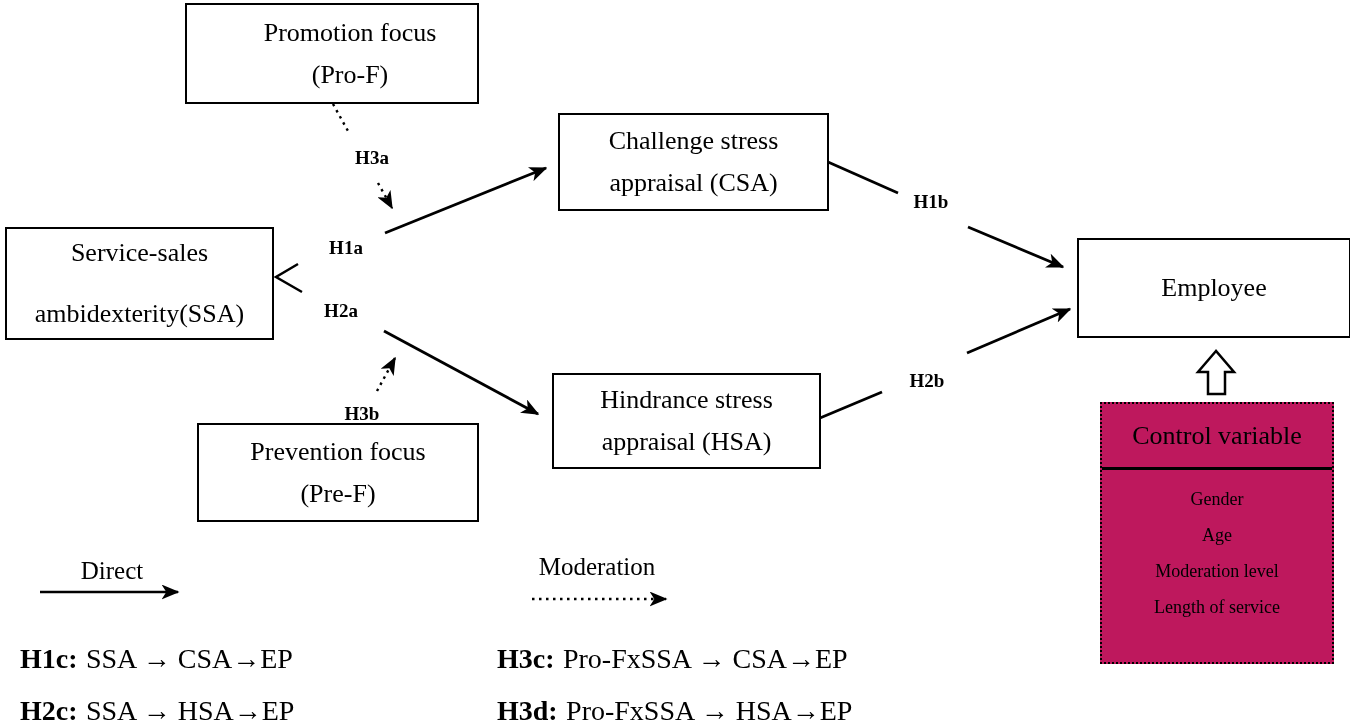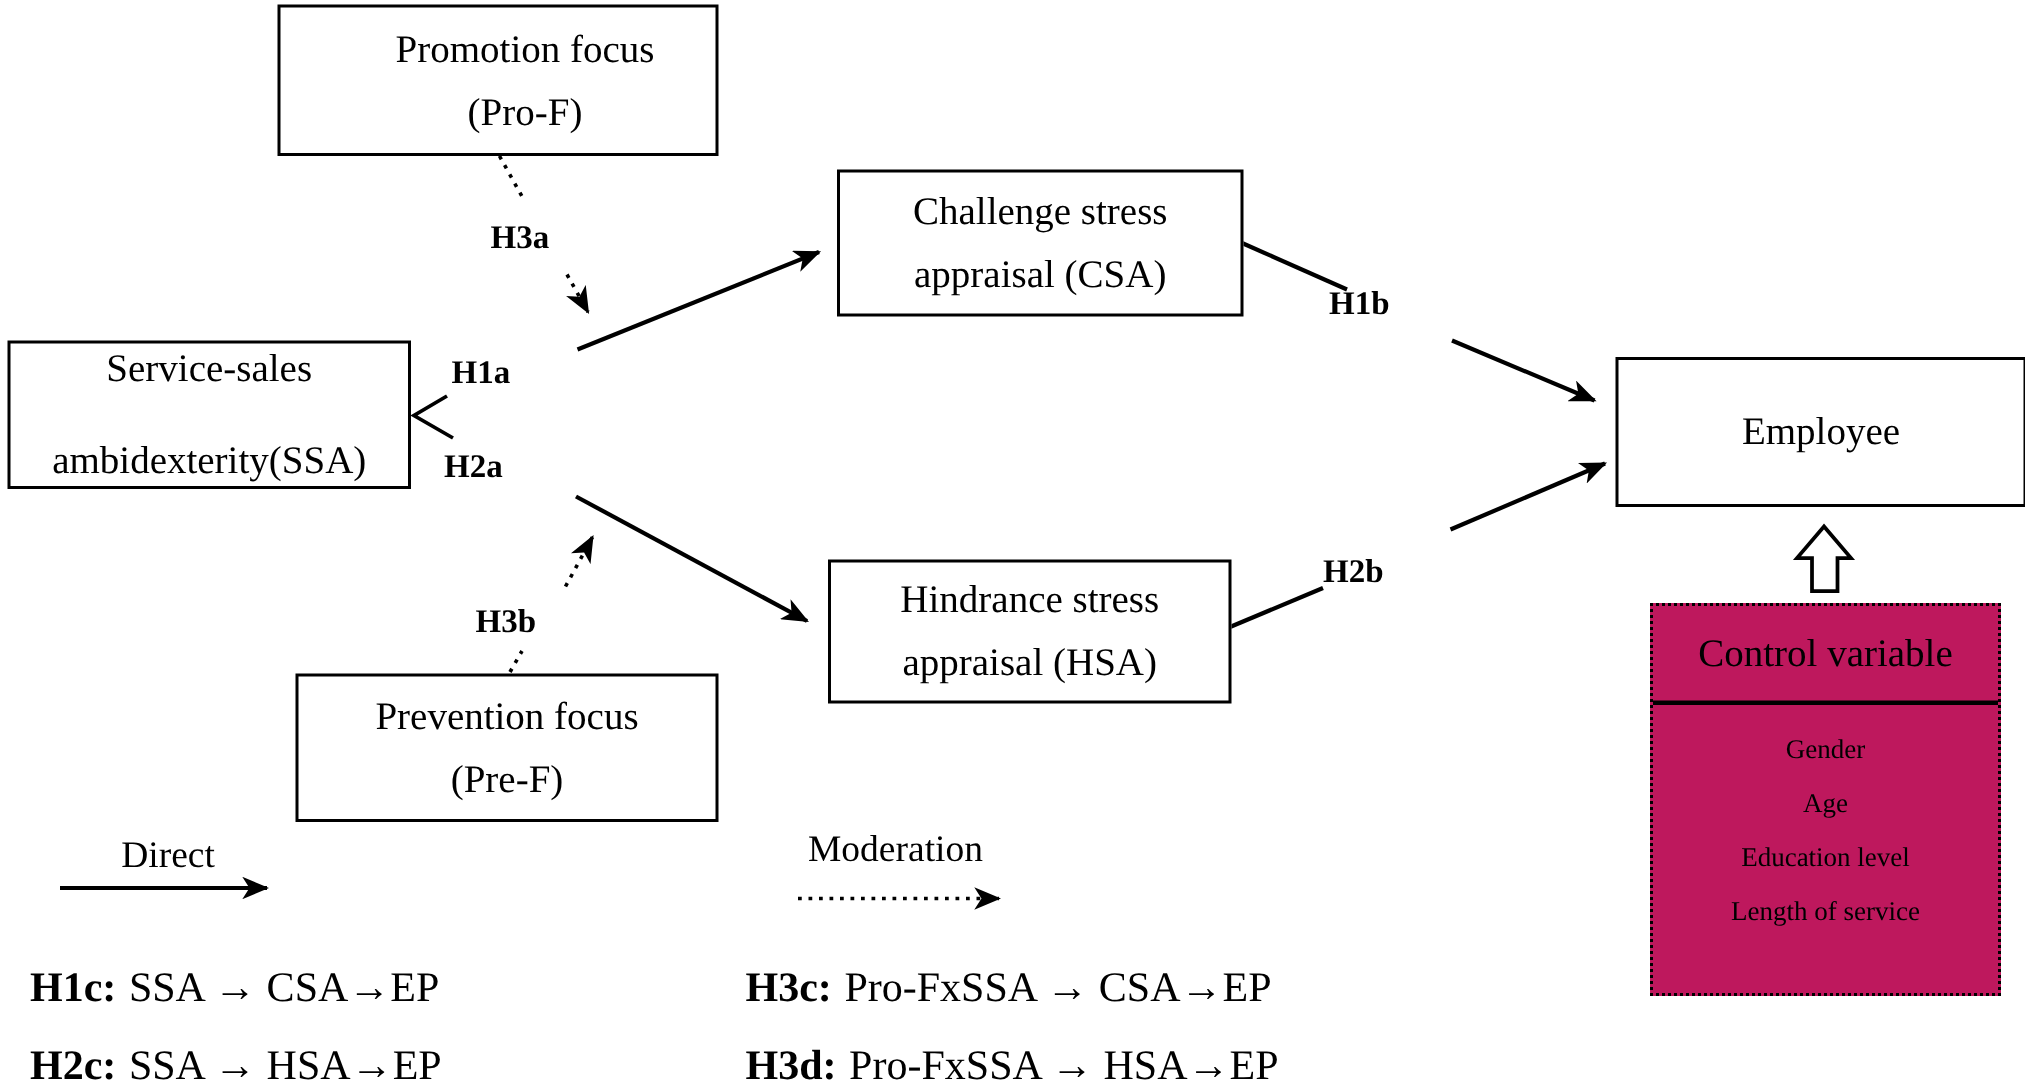--- a/index.html
+++ b/index.html
@@ -30,22 +30,23 @@
     flex-direction: column;
     align-items: center;
     justify-content: center;
     text-align: center;
     font-size: 26px;
     line-height: 42px;
   }
   .path-label {
     position: absolute;
     width: 90px;
+    text-align: center;
     font-weight: bold;
-    font-size: 22px;
+    font-size: 19px;
     line-height: 28px;
     font-family: Liberation Serif, serif;
   }
   .legend-label {
     position: absolute;
     text-align: center;
     font-size: 25px;
     line-height: 28px;
   }
   #control-box {
@@ -114,57 +115,57 @@
     <line x1="532" y1="599" x2="666" y2="599" stroke="#000000" stroke-width="2.4" stroke-dasharray="2.5 4.5" marker-end="url(#ah)"></line>
 
     <path d="M1216,351 L1198,372 L1208,372 L1208,394 L1225,394 L1225,372 L1234,372 Z" fill="#ffffff" stroke="#000000" stroke-width="2.5" stroke-linejoin="miter"></path>
   </svg>
 
   <div class="box" style="left:185px; top:3px; width:294px; height:101px;padding-left:36px;">
     <div>Promotion focus</div>
     <div>(Pro-F)</div>
   </div>
 
-  <div class="box" style="left:5px; top:227px; width:269px; height:99px;gap:19px;">
+  <div class="box" style="left:5px; top:227px; width:269px; height:113px;gap:19px;">
     <div>Service-sales</div>
     <div>ambidexterity(SSA)</div>
   </div>
 
   <div class="box" style="left:558px; top:113px; width:271px; height:98px;">
     <div>Challenge stress</div>
     <div>appraisal (CSA)</div>
   </div>
 
   <div class="box" style="left:552px; top:373px; width:269px; height:96px;">
     <div>Hindrance stress</div>
     <div>appraisal (HSA)</div>
   </div>
 
-  <div class="box" style="left:197px; top:449px; width:282px; height:99px;">
+  <div class="box" style="left:197px; top:423px; width:282px; height:99px;">
       <div>Prevention focus</div>
       <div>(Pre-F)</div>
     </div>
 
   <div class="box" style="left:1077px; top:238px; width:274px; height:100px;">
     <div>Employee</div>
   </div>
 
   <div class="path-label" style="left:327px; top:144px;">H3a</div>
   <div class="path-label" style="left:301px; top:234px;">H1a</div>
   <div class="path-label" style="left:296px; top:297px;">H2a</div>
   <div class="path-label" style="left:317px; top:400px;">H3b</div>
   <div class="path-label" style="left:886px; top:188px;">H1b</div>
   <div class="path-label" style="left:882px; top:367px;">H2b</div>
 
   <div id="control-box">
     <div id="control-title">Control variable</div>
     <div id="control-items">
       <div>Gender</div>
       <div>Age</div>
-      <div>Education level</div>
+      <div>Moderation level</div>
       <div>Length of service</div>
     </div>
   </div>
 
   <div class="legend-label" style="left:32px; top:557px; width:160px;">Direct</div>
   <div class="legend-label" style="left:507px; top:553px; width:180px;">Moderation</div>
 
   <div class="hypothesis" style="left:20px; top:643px;">
     <span class="prefix">H1c:</span><span class="rest">SSA → CSA→EP</span>
   </div>

